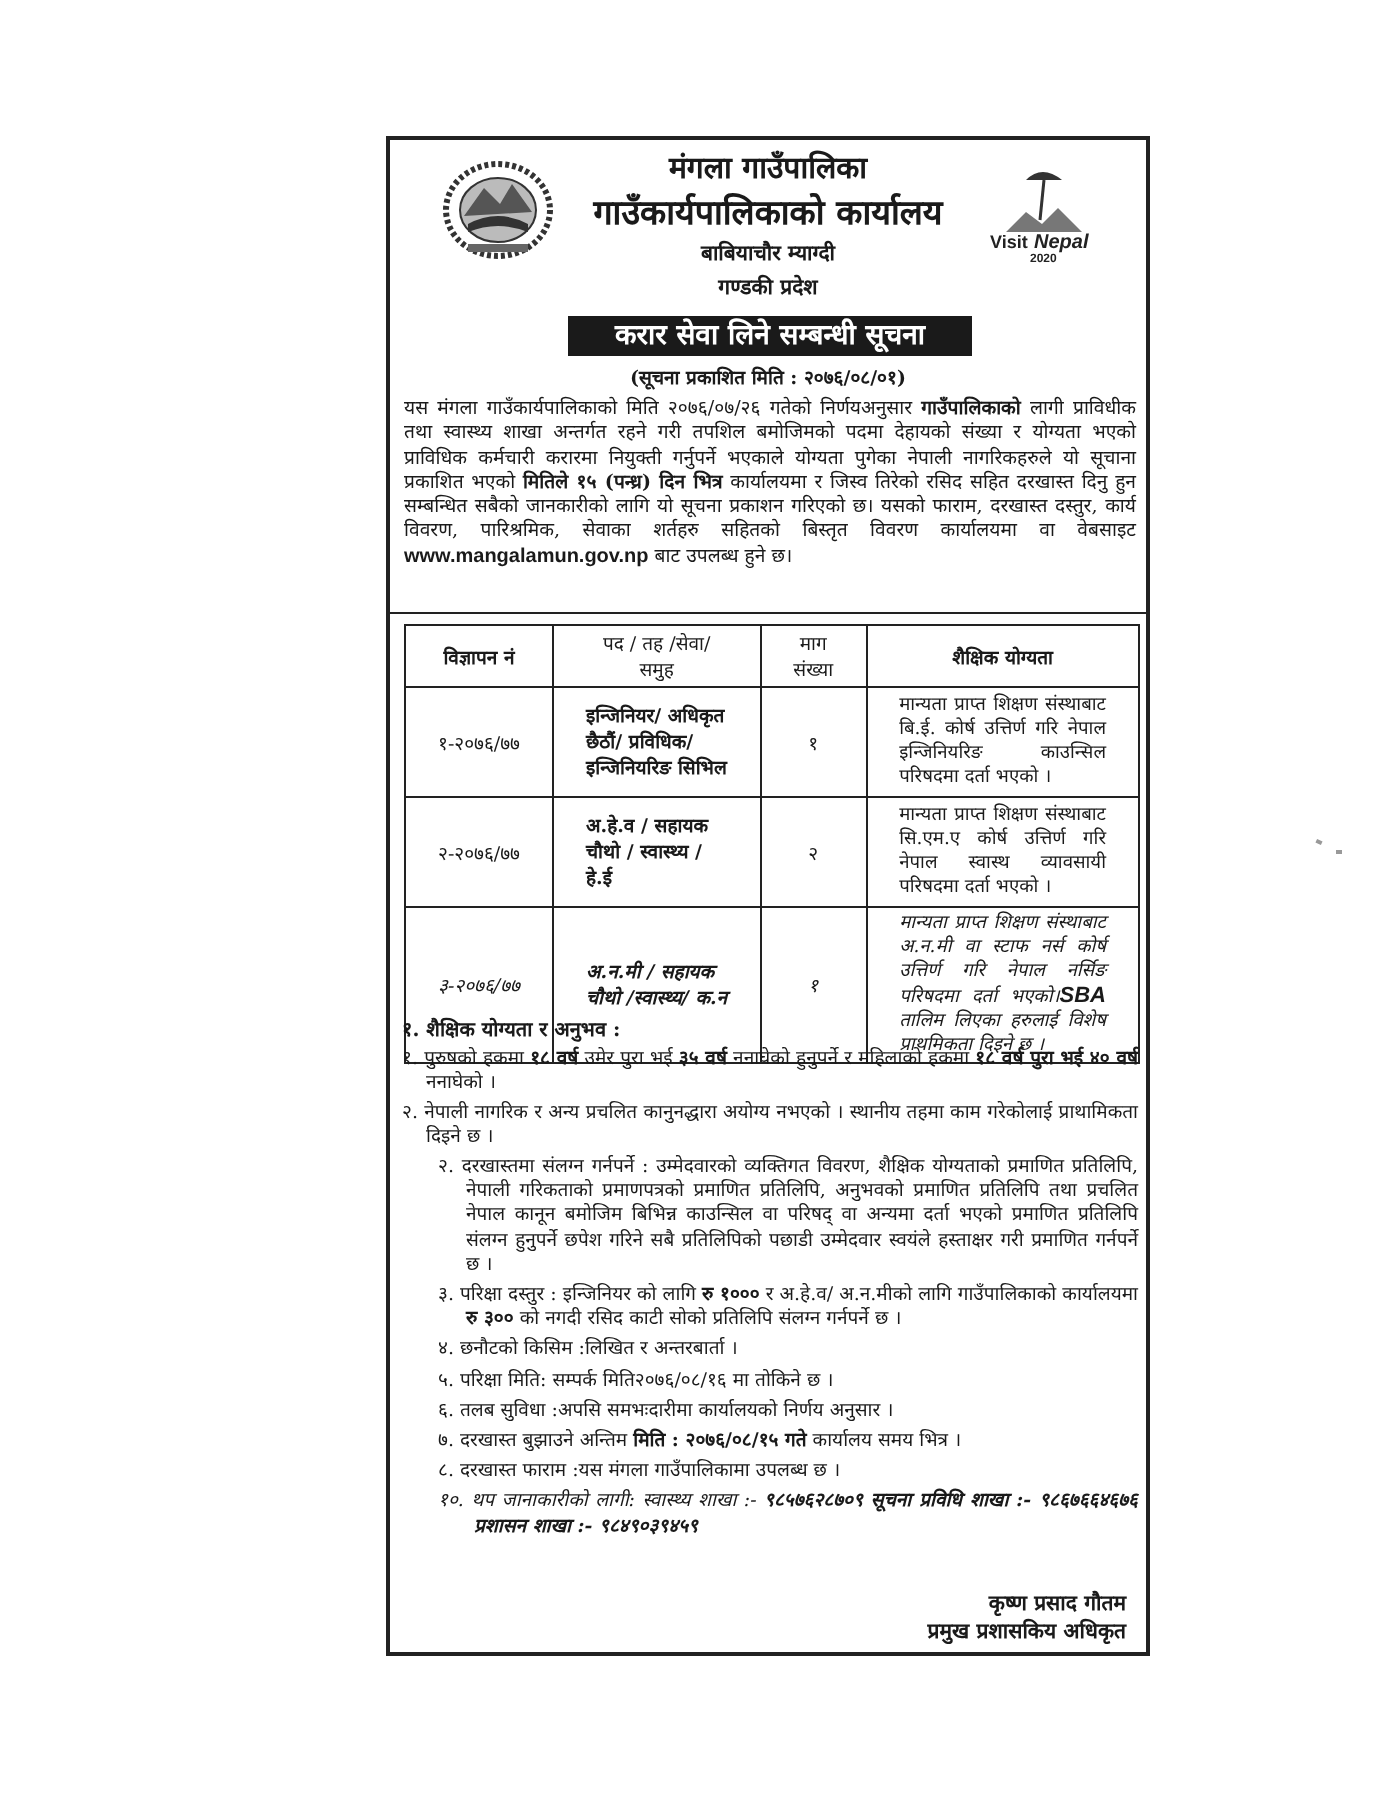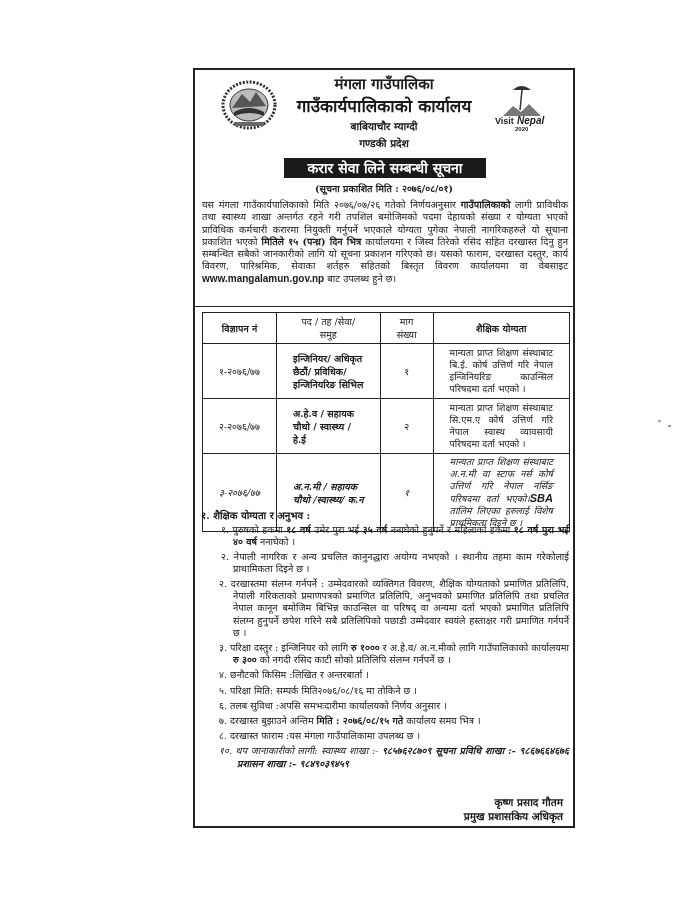--- a/index.html
+++ b/index.html
@@ -39,21 +39,21 @@
   table.posts th { font-weight: bold; text-align: center; height: 16px; }
   table.posts td.c { text-align: center; }
   table.posts td.qual { text-align: justify; line-height: 12px; font-size: 9.3px; }
   table.posts td.post { font-weight: bold; text-align: left; line-height: 13px; }
   table.posts tr.r1 td { height: 50px; }
   table.posts tr.r2 td { height: 50px; }
   table.posts tr.r3 td { height: 60px; font-style: italic; }
   .sba { font-family: "Liberation Sans", sans-serif; font-weight: bold; font-size: 11px; }
   .notes { position: absolute; left: 6px; top: 440px; width: 368px; font-size: 9.5px; line-height: 12.2px; }
   .sect-title { font-weight: bold; font-size: 10px; }
-  .sub { margin-left: 20px; text-indent: -12px; padding-left: 12px; margin-top: 2px; text-align: justify; }
+  .sub { text-indent: -12px; padding-left: 12px; margin-top: 2px; text-align: justify; }
   .item { margin-left: 18px; padding-left: 14px; text-indent: -14px; margin-top: 3px; text-align: justify; }
   .item b, .sub b { font-weight: bold; }
   .sig { position: absolute; right: 10px; top: 725px; text-align: right; font-size: 10.5px; font-weight: bold; line-height: 14px; }
   .speck { position: absolute; width: 3px; height: 2px; background: #999; }
 </style>
 </head>
 <body>
 
 <div class="frame">
 

